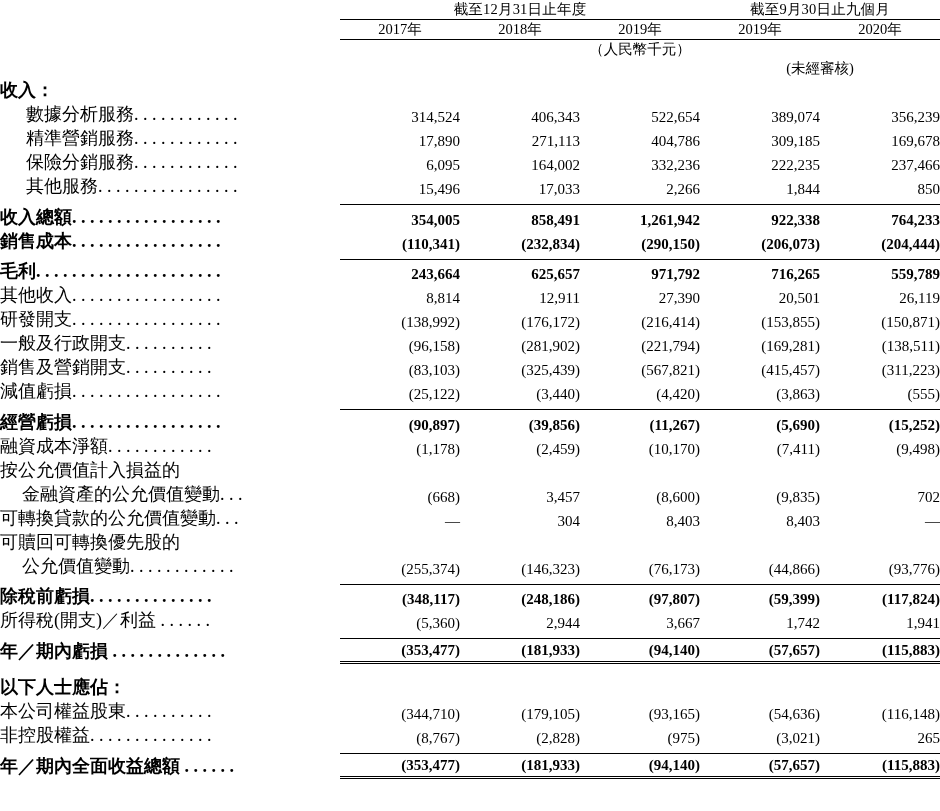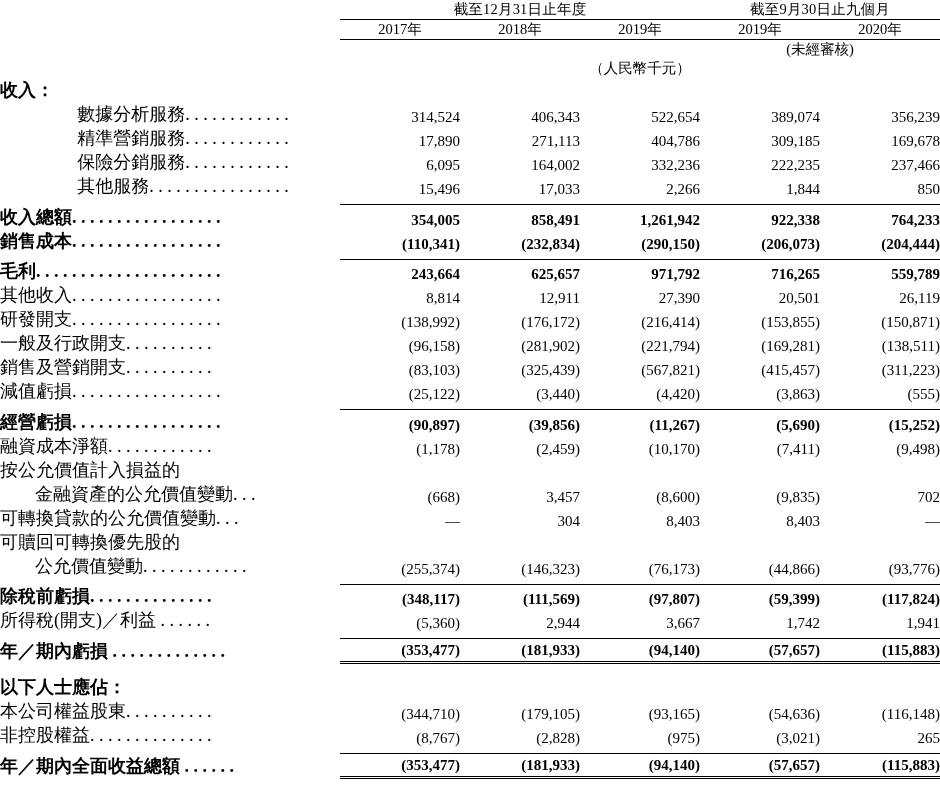--- a/index.html
+++ b/index.html
@@ -61,22 +61,22 @@
     font-size: 14.5px;
     padding: 8px 12px 10px 0;
   }
 
   .lbl {
     font-size: 18px;
     padding: 1.5px 0 1.5px 0;
     white-space: nowrap;
     overflow: hidden;
   }
-  .lbl.ind1 { padding-left: 26px; text-align: center; }
-  .lbl.ind2 { padding-left: 35px; }
+  .lbl.ind1 { padding-left: 26px; }
+  .lbl.ind2 { padding-left: 22px; }
   .num {
     text-align: right;
     font-size: 15px;
     padding: 1.5px 12px 1.5px 0;
     white-space: nowrap;
     font-family: "Liberation Serif", "DejaVu Serif", serif;
   }
   .b .lbl, .b .num, td.b { font-weight: bold; }
   .spacer td { height: 11px; font-size: 0; line-height: 0; padding: 0; }
   .spacer-sm td { height: 6px; font-size: 0; line-height: 0; padding: 0; }
@@ -110,28 +110,28 @@
       <tr>
         <td class="grp-gap"></td>
         <td class="yr">2017年</td>
         <td class="yr">2018年</td>
         <td class="yr">2019年</td>
         <td class="yr">2019年</td>
         <td class="yr">2020年</td>
       </tr>
       <tr>
         <td></td>
-        <td></td>
-        <td></td>
-        <td></td>
-        <td class="sub-note" colspan="2">(未經審核)</td>
+        <td class="unit" colspan="5">（人民幣千元）</td>
       </tr>
       <tr>
         <td></td>
-        <td class="unit" colspan="5">（人民幣千元）</td>
+        <td></td>
+        <td></td>
+        <td></td>
+        <td class="sub-note" colspan="2">(未經審核)</td>
       </tr>
     </thead>
     <tbody>
         <tr class="b">
           <td class="lbl">收入：</td>
           <td class="num"></td>
           <td class="num"></td>
           <td class="num"></td>
           <td class="num"></td>
           <td class="num"></td>
@@ -296,21 +296,21 @@
           <td class="num">(76,173)</td>
           <td class="num">(44,866)</td>
           <td class="num">(93,776)</td>
         </tr>
         <tr class="spacer-sm">
           <td colspan="6"></td>
         </tr>
         <tr class="b topline">
           <td class="lbl">除稅前虧損. . . . . . . . . . . . . .</td>
           <td class="num">(348,117)</td>
-          <td class="num">(111,569)</td>
+          <td class="num">(248,186)</td>
           <td class="num">(97,807)</td>
           <td class="num">(59,399)</td>
           <td class="num">(117,824)</td>
         </tr>
         <tr>
           <td class="lbl">所得稅(開支)／利益 . . . . . .</td>
           <td class="num">(5,360)</td>
           <td class="num">2,944</td>
           <td class="num">3,667</td>
           <td class="num">1,742</td>

